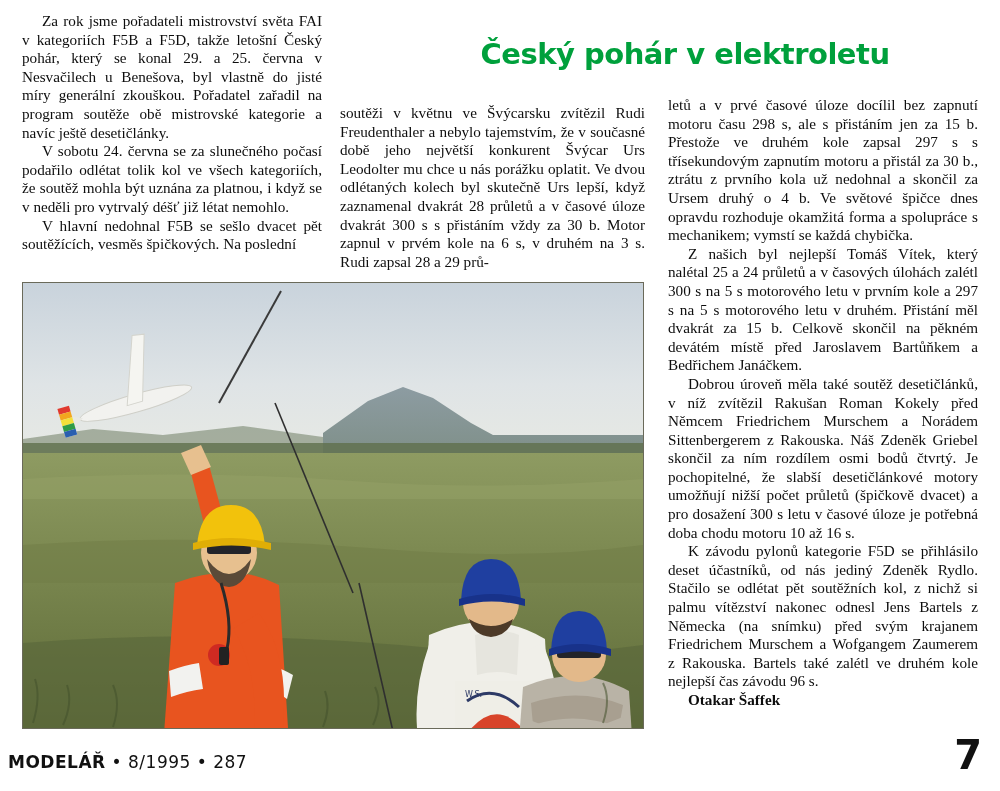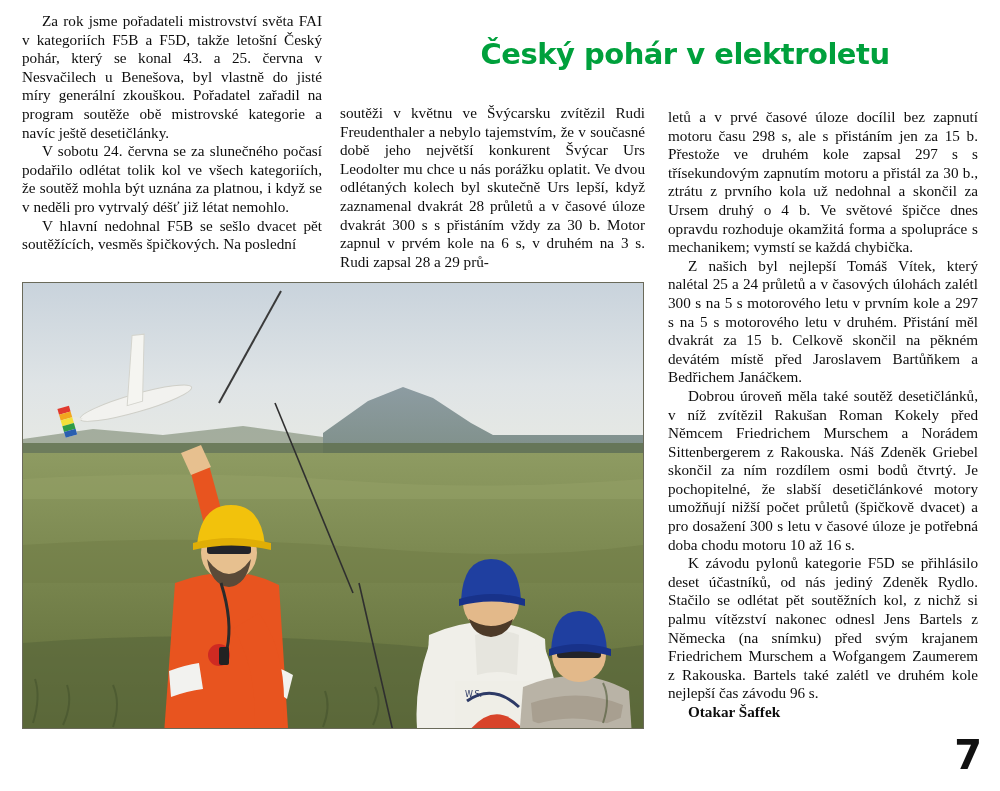--- a/index.html
+++ b/index.html
@@ -65,21 +65,21 @@
     top: 12px;
     width: 300px;
   }
   #col2 {
     left: 340px;
     top: 96px;
     width: 305px;
   }
   #col3 {
     left: 668px;
-    top: 100px;
+    top: 88px;
     width: 310px;
   }
 
   .byline {
     margin-top: 2px;
     text-align: left;
     font-weight: bold;
     text-indent: 0;
   }
 
@@ -118,21 +118,21 @@
   }
 </style>
 </head>
 <body>
 
 <div class="page">
 
   <h1 class="headline">Český pohár v elektroletu</h1>
 
   <div class="col" id="col1">
-    <p class="first">Za rok jsme pořadateli mistrovství světa FAI v kategoriích F5B a F5D, takže letošní Český pohár, který se konal 43. a 25. června v Nesvačilech u Benešova, byl vlastně do jisté míry generální zkouškou. Pořadatel zařadil na program soutěže obě mistrovské kategorie a navíc ještě desetičlánky.</p>
+    <p class="first">Za rok jsme pořadateli mistrovství světa FAI v kategoriích F5B a F5D, takže letošní Český pohár, který se konal 29. a 25. června v Nesvačilech u Benešova, byl vlastně do jisté míry generální zkouškou. Pořadatel zařadil na program soutěže obě mistrovské kategorie a navíc ještě desetičlánky.</p>
     <p>V sobotu 24. června se za slunečného počasí podařilo odlétat tolik kol ve všech kategoriích, že soutěž mohla být uznána za platnou, i když se v neděli pro vytrvalý déšť již létat nemohlo.</p>
     <p>V hlavní nedohnal F5B se sešlo dvacet pět soutěžících, vesměs špičkových. Na poslední</p>
   </div>
 
   <div class="col" id="col2">
     <p class="noindent">soutěži v květnu ve Švýcarsku zvítězil Rudi Freudenthaler a nebylo tajemstvím, že v současné době jeho největší konkurent Švýcar Urs Leodolter mu chce u nás porážku oplatit. Ve dvou odlétaných kolech byl skutečně Urs lepší, když zaznamenal dvakrát 28 průletů a v časové úloze dvakrát 300 s s přistáním vždy za 30 b. Motor zapnul v prvém kole na 6 s, v druhém na 3 s. Rudi zapsal 28 a 29 prů-</p>
   </div>
 
   <div class="col" id="col3">
     <p class="noindent">letů a v prvé časové úloze docílil bez zapnutí motoru času 298 s, ale s přistáním jen za 15 b. Přestože ve druhém kole zapsal 297 s s třísekundovým zapnutím motoru a přistál za 30 b., ztrátu z prvního kola už nedohnal a skončil za Ursem druhý o 4 b. Ve světové špičce dnes opravdu rozhoduje okamžitá forma a spolupráce s mechanikem; vymstí se každá chybička.</p>
@@ -275,16 +275,20 @@
         <path d="M10 440 q8 -26 2 -44"></path>
         <path d="M40 442 q10 -22 4 -40"></path>
         <path d="M90 444 q8 -24 0 -42"></path>
         <path d="M300 444 q8 -20 2 -36"></path>
         <path d="M350 442 q10 -22 2 -38"></path>
         <path d="M580 440 q8 -24 0 -40"></path>
       </g>
     </svg>
   </div>
 
+  <div class="footer-left">
+    <span class="brand">MODELÁŘ</span>
+    <span>• 8/1995 • 287</span>
+  </div>
 
   <div class="page-number">7</div>
 
 </div>
 
 </body></html>

